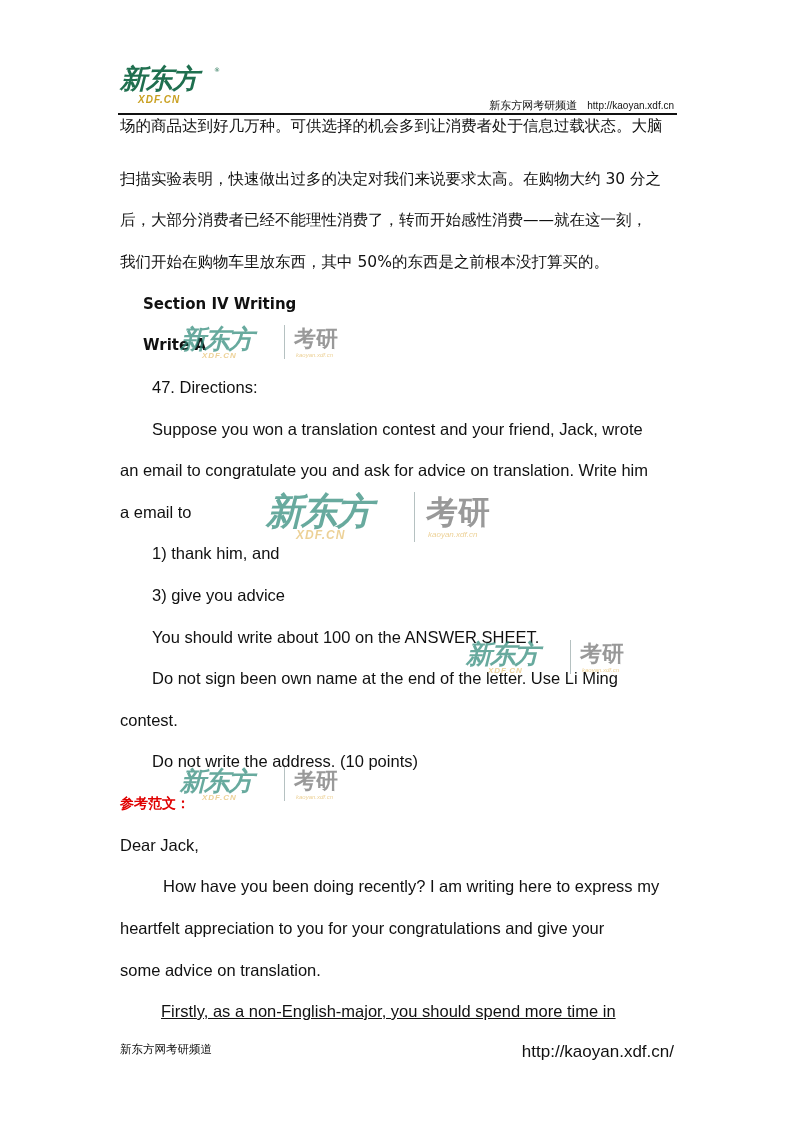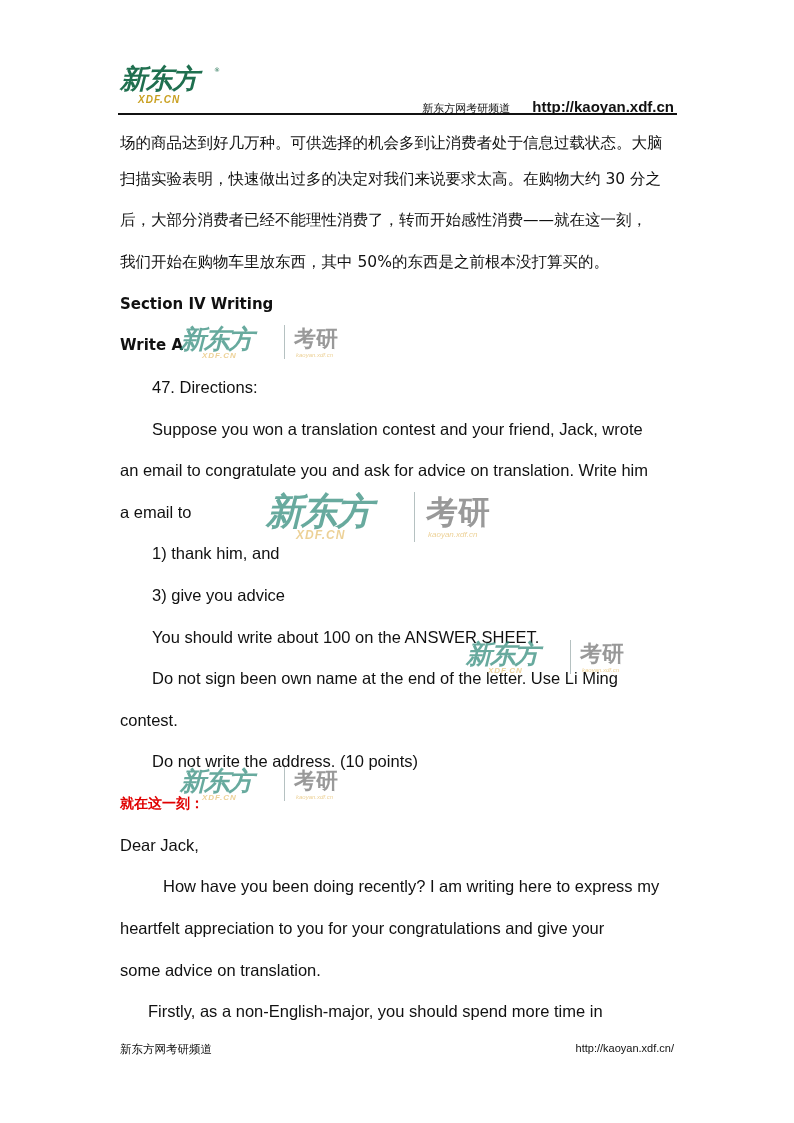--- a/index.html
+++ b/index.html
@@ -7,30 +7,30 @@
          font-family: "DejaVu Sans", "Liberation Sans", sans-serif; color: #111; }
   .abs { position: absolute; }
   
   .logo { left: 120px; top: 64px; width: 100px; height: 46px; }
   .logo .cn { position: absolute; left: 0; top: 0; font-family: "DejaVu Sans", sans-serif;
               font-weight: bold; font-style: italic; font-size: 27px; color: #1f6f4f; letter-spacing: -1px; line-height: 30px; }
   .logo .en { position: absolute; left: 18px; top: 30px; font-family: "Liberation Sans", sans-serif;
               font-weight: bold; font-style: italic; font-size: 10px; color: #c9a020; letter-spacing: 1px; }
   .logo .reg { position: absolute; left: 94px; top: 2px; font-size: 6px; color: #1f6f4f; }
   .header-right { right: 120px; top: 98px; font-size: 11px; color: #111; white-space: nowrap; }
-  .header-right .url { font-family: "Liberation Sans", sans-serif; margin-left: 22px; font-size: 15px; font-weight: bold; }
+  .header-right .url { font-family: "Liberation Sans", sans-serif; margin-left: 10px; font-size: 10px; }
   .rule { left: 118px; top: 113px; width: 559px; height: 2px; background: #111; }
 
   
   .line { position: absolute; left: 120px; white-space: nowrap; font-size: 15.5px; line-height: 20px; }
   .line.en { font-family: "Liberation Sans", sans-serif; font-size: 16.5px; }
   .indent { left: 152px; }
   .indent2 { left: 163px; }
-  .indent3 { left: 148px; }
-  .bold { font-weight: bold; font-family: "DejaVu Sans", sans-serif !important; font-size: 15px !important; }
+  .indent3 { left: 161px; text-decoration: underline; }
+  .bold { font-weight: bold; font-family: "DejaVu Sans", sans-serif !important; font-size: 15px !important; margin-left: 23px; }
   .red { color: #e00000; font-weight: bold; font-size: 14px; }
 
   
   .wm { position: absolute; opacity: 0.72; }
   .wm .cn { position: absolute; left: 0; top: 0; font-weight: bold; font-style: italic; color: #2f8a7a;
             font-family: "DejaVu Sans", sans-serif; letter-spacing: -2px; }
   .wm .xdf { position: absolute; font-family: "Liberation Sans", sans-serif; font-weight: bold; font-style: italic; color: #e6c070; letter-spacing: 1px; }
   .wm .bar { position: absolute; top: 0; width: 1px; background: #9aa; }
   .wm .ky { position: absolute; top: 0; font-weight: bold; color: #737373; font-family: "DejaVu Sans", sans-serif; }
   .wm .kyurl { position: absolute; font-family: "Liberation Sans", sans-serif; font-style: italic; color: #e6c070; }
@@ -57,55 +57,55 @@
   .wm.s3 .kyurl { left: 116px; top: 27px; font-size: 6px; }
 
   .wm.s4 { left: 180px; top: 767px; width: 175px; height: 36px; }
   .wm.s4 .cn { font-size: 26px; line-height: 28px; }
   .wm.s4 .xdf { left: 22px; top: 26px; font-size: 8px; }
   .wm.s4 .bar { left: 104px; height: 34px; }
   .wm.s4 .ky { left: 114px; font-size: 22px; line-height: 28px; }
   .wm.s4 .kyurl { left: 116px; top: 27px; font-size: 6px; }
 
   .footer-left { left: 120px; top: 1042px; font-size: 11.5px; }
-  .footer-right { right: 120px; top: 1042px; font-size: 11px; font-family: "Liberation Sans", sans-serif; }
+  .footer-right { right: 120px; top: 1042px; font-size: 17px; font-family: "Liberation Sans", sans-serif; }
 </style>
 </head>
 <body>
 
 <div class="abs logo">
   <span class="cn">新东方</span>
   <span class="en">XDF.CN</span>
   <span class="reg">®</span>
 </div>
 <div class="abs header-right">
   <span>新东方网考研频道</span><span class="url">http://kaoyan.xdf.cn</span>
 </div>
 <div class="abs rule"></div>
 
-<div class="line" style="top:133px">场的商品达到好几万种。可供选择的机会多到让消费者处于信息过载状态。大脑</div>
+<div class="line" style="top:116px">场的商品达到好几万种。可供选择的机会多到让消费者处于信息过载状态。大脑</div>
 <div class="line" style="top:169px">扫描实验表明，快速做出过多的决定对我们来说要求太高。在购物大约 30 分之</div>
 <div class="line" style="top:210px">后，大部分消费者已经不能理性消费了，转而开始感性消费——就在这一刻，</div>
 <div class="line" style="top:252px">我们开始在购物车里放东西，其中 50%的东西是之前根本没打算买的。</div>
 
 <div class="line en bold" style="top:294px">Section IV Writing</div>
 <div class="line en bold" style="top:335px">Write A</div>
 
 <div class="line en indent" style="top:377px">47. Directions:</div>
 <div class="line en indent" style="top:419px">Suppose you won a translation contest and your friend, Jack, wrote</div>
 <div class="line en" style="top:460px">an email to congratulate you and ask for advice on translation. Write him</div>
 <div class="line en" style="top:502px">a email to</div>
 <div class="line en indent" style="top:543px">1) thank him, and</div>
 <div class="line en indent" style="top:585px">3) give you advice</div>
 <div class="line en indent" style="top:627px">You should write about 100 on the ANSWER SHEET.</div>
 <div class="line en indent" style="top:668px">Do not sign been own name at the end of the letter. Use Li Ming</div>
 <div class="line en" style="top:710px">contest.</div>
 <div class="line en indent" style="top:751px">Do not write the address. (10 points)</div>
 
-<div class="line red" style="top:793px">就在这一刻：</div>
+<div class="line red" style="top:793px">参考范文：</div>
 
 <div class="line en" style="top:835px">Dear Jack,</div>
 <div class="line en indent2" style="top:876px">How have you been doing recently? I am writing here to express my</div>
 <div class="line en" style="top:918px">heartfelt appreciation to you for your congratulations and give your</div>
 <div class="line en" style="top:960px">some advice on translation.</div>
 <div class="line en indent3" style="top:1001px">Firstly, as a non-English-major, you should spend more time in</div>
 
 <div class="wm s1">
   <span class="cn">新东方</span>
   <span class="xdf">XDF.CN</span>

